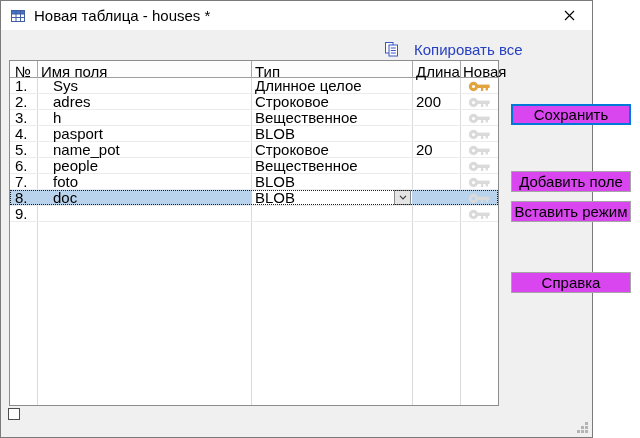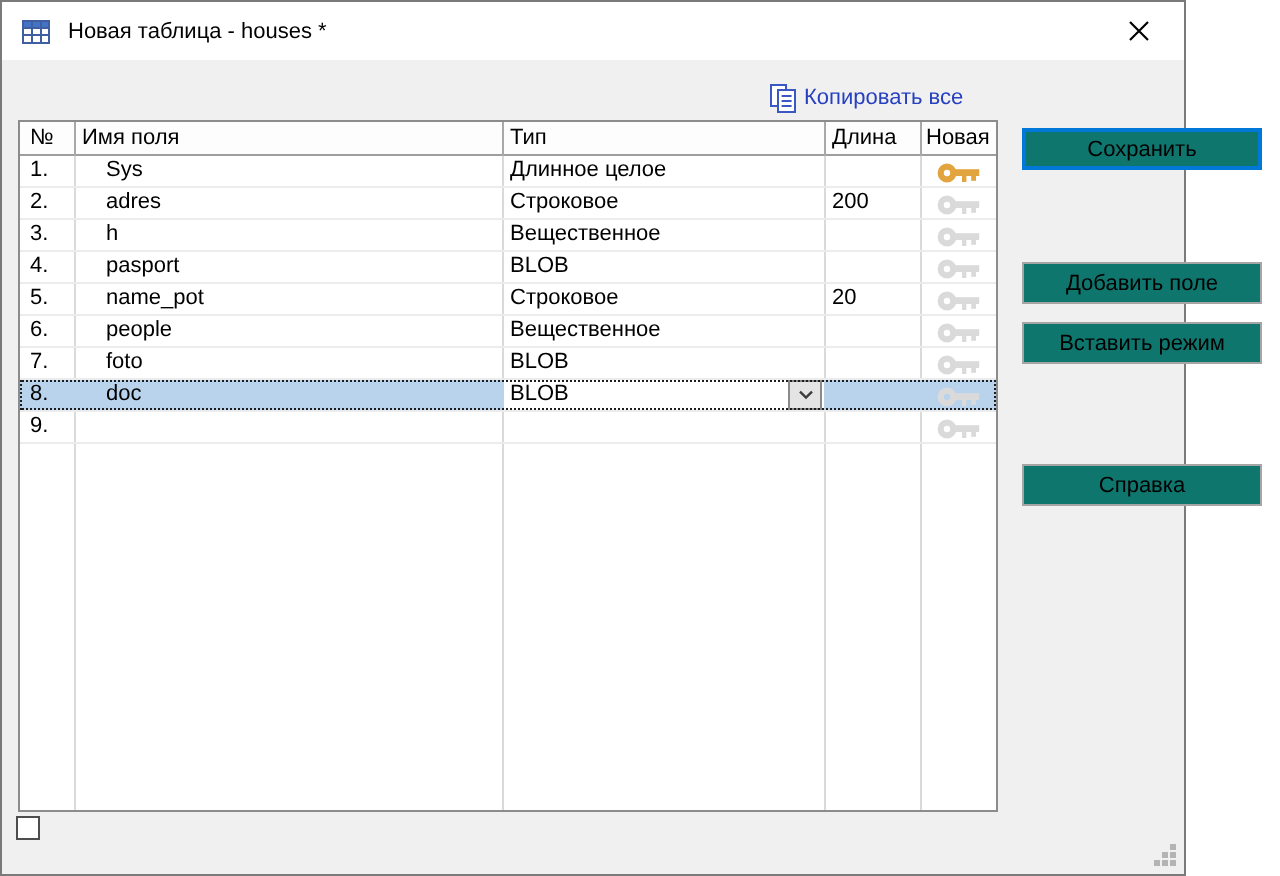--- a/index.html
+++ b/index.html
@@ -1,52 +1,52 @@
 <!DOCTYPE html>
 <html><head>
 <meta charset="utf-8">
 <style>
   html,body{margin:0;padding:0;}
   body{width:640px;height:438px;overflow:hidden;background:#fff;}
   *{box-sizing:border-box;}
   .window{
     position:relative;width:593px;height:438px;
     border:1px solid #7a7a7a;background:#f0f0f0;
-    font-family:"Liberation Sans",sans-serif;font-size:11px;color:#000;padding-left:30px;
+    font-family:"Liberation Sans",sans-serif;font-size:15px;color:#000;padding-left:30px;
   }
   
   .titlebar{position:absolute;top:0;left:0;right:0;height:29px;background:#ffffff;display:flex;align-items:center;}
   .app-icon{margin-left:9px;width:16px;height:16px;flex:0 0 auto;}
   .title-text{margin-left:8px;white-space:nowrap;}
   .close-btn{position:absolute;right:0;top:0;width:45px;height:29px;display:flex;align-items:center;justify-content:center;cursor:pointer;}
   
   .fields-label{position:absolute;left:10px;top:41px;}
   .mn{text-decoration:underline;}
-  .copy-link{position:absolute;left:383px;top:39px;height:18px;display:flex;align-items:center;gap:3px;color:#2640c0;cursor:pointer;white-space:nowrap;}
+  .copy-link{position:absolute;left:383px;top:39px;height:18px;display:flex;align-items:center;gap:15px;color:#2640c0;cursor:pointer;white-space:nowrap;}
   
   .grid{position:absolute;left:8px;top:59px;width:490px;height:346px;background:#fff;border:1px solid #8c8c8c;}
   .vline{position:absolute;top:0;bottom:0;width:1px;background:#dadada;}
   .v1{left:27px}.v2{left:241px}.v3{left:402px}.v4{left:450px}
   .ghead{position:absolute;top:0;left:0;right:0;height:17px;border-bottom:1px solid #9e9e9e;background:#fdfdfd;}
   .hsep{position:absolute;top:0;height:17px;width:1px;background:#a8a8a8;}
   .hc{position:absolute;top:2px;white-space:nowrap;}
   .hc.h0{left:5px}.hc.h1{left:31px}.hc.h2{left:245px}.hc.h3{left:406px}.hc.h4{left:453px}
   .rows{position:absolute;top:17px;left:0;right:0;}
   .row{position:relative;height:16px;border-bottom:1px solid #ececec;}
   .row .c{position:absolute;top:1px;white-space:nowrap;line-height:13px;}
   .c.num{left:5px}.c.name{left:43px}.c.type{left:245px}.c.len{left:406px}
   .keywrap{position:absolute;left:458px;top:3px;width:22px;height:11px;line-height:0;}
   .row.selected{background:#b9d3ec;}
   .editor{position:absolute;left:242px;top:0;width:160px;height:15px;background:#ffffff;}
   .editor-text{position:absolute;left:3px;top:1px;line-height:13px;}
   .dropbtn{position:absolute;left:142px;top:0;width:17px;height:15px;background:#e4e4e4;border:1px solid #8a8a8a;display:flex;align-items:center;justify-content:center;cursor:pointer;}
   .marquee{position:absolute;inset:0;border:1px dotted #1c1c1c;pointer-events:none;}
   
-  .btn{position:absolute;left:510px;width:120px;height:21px;background:#0f766e;border:1px solid #a5a5a5;
-       display:flex;align-items:center;justify-content:center;cursor:pointer;white-space:nowrap;}
+  .btn{position:absolute;left:510px;width:120px;height:21px;background:#d946ef;border:1px solid #a5a5a5;
+       display:flex;align-items:center;justify-content:center;cursor:pointer;white-space:nowrap;margin-top:40px;}
   .btn.default{border:1px solid #0078d7;box-shadow:inset 0 0 0 1px #0078d7;}
   .b-save{top:63px}.b-close{top:91px}.b-add{top:130px}.b-insert{top:160px}.b-delete{top:190px}.b-help{top:231px}
   
   .chkrow{position:absolute;left:7px;top:407px;display:flex;align-items:center;gap:5px;cursor:pointer;}
   .chk{width:12px;height:12px;border:1px solid #4d4d4d;background:#fff;flex:0 0 auto;}
   .grip{position:absolute;right:3px;bottom:3px;line-height:0;}
 </style>
 </head>
 <body>
 

